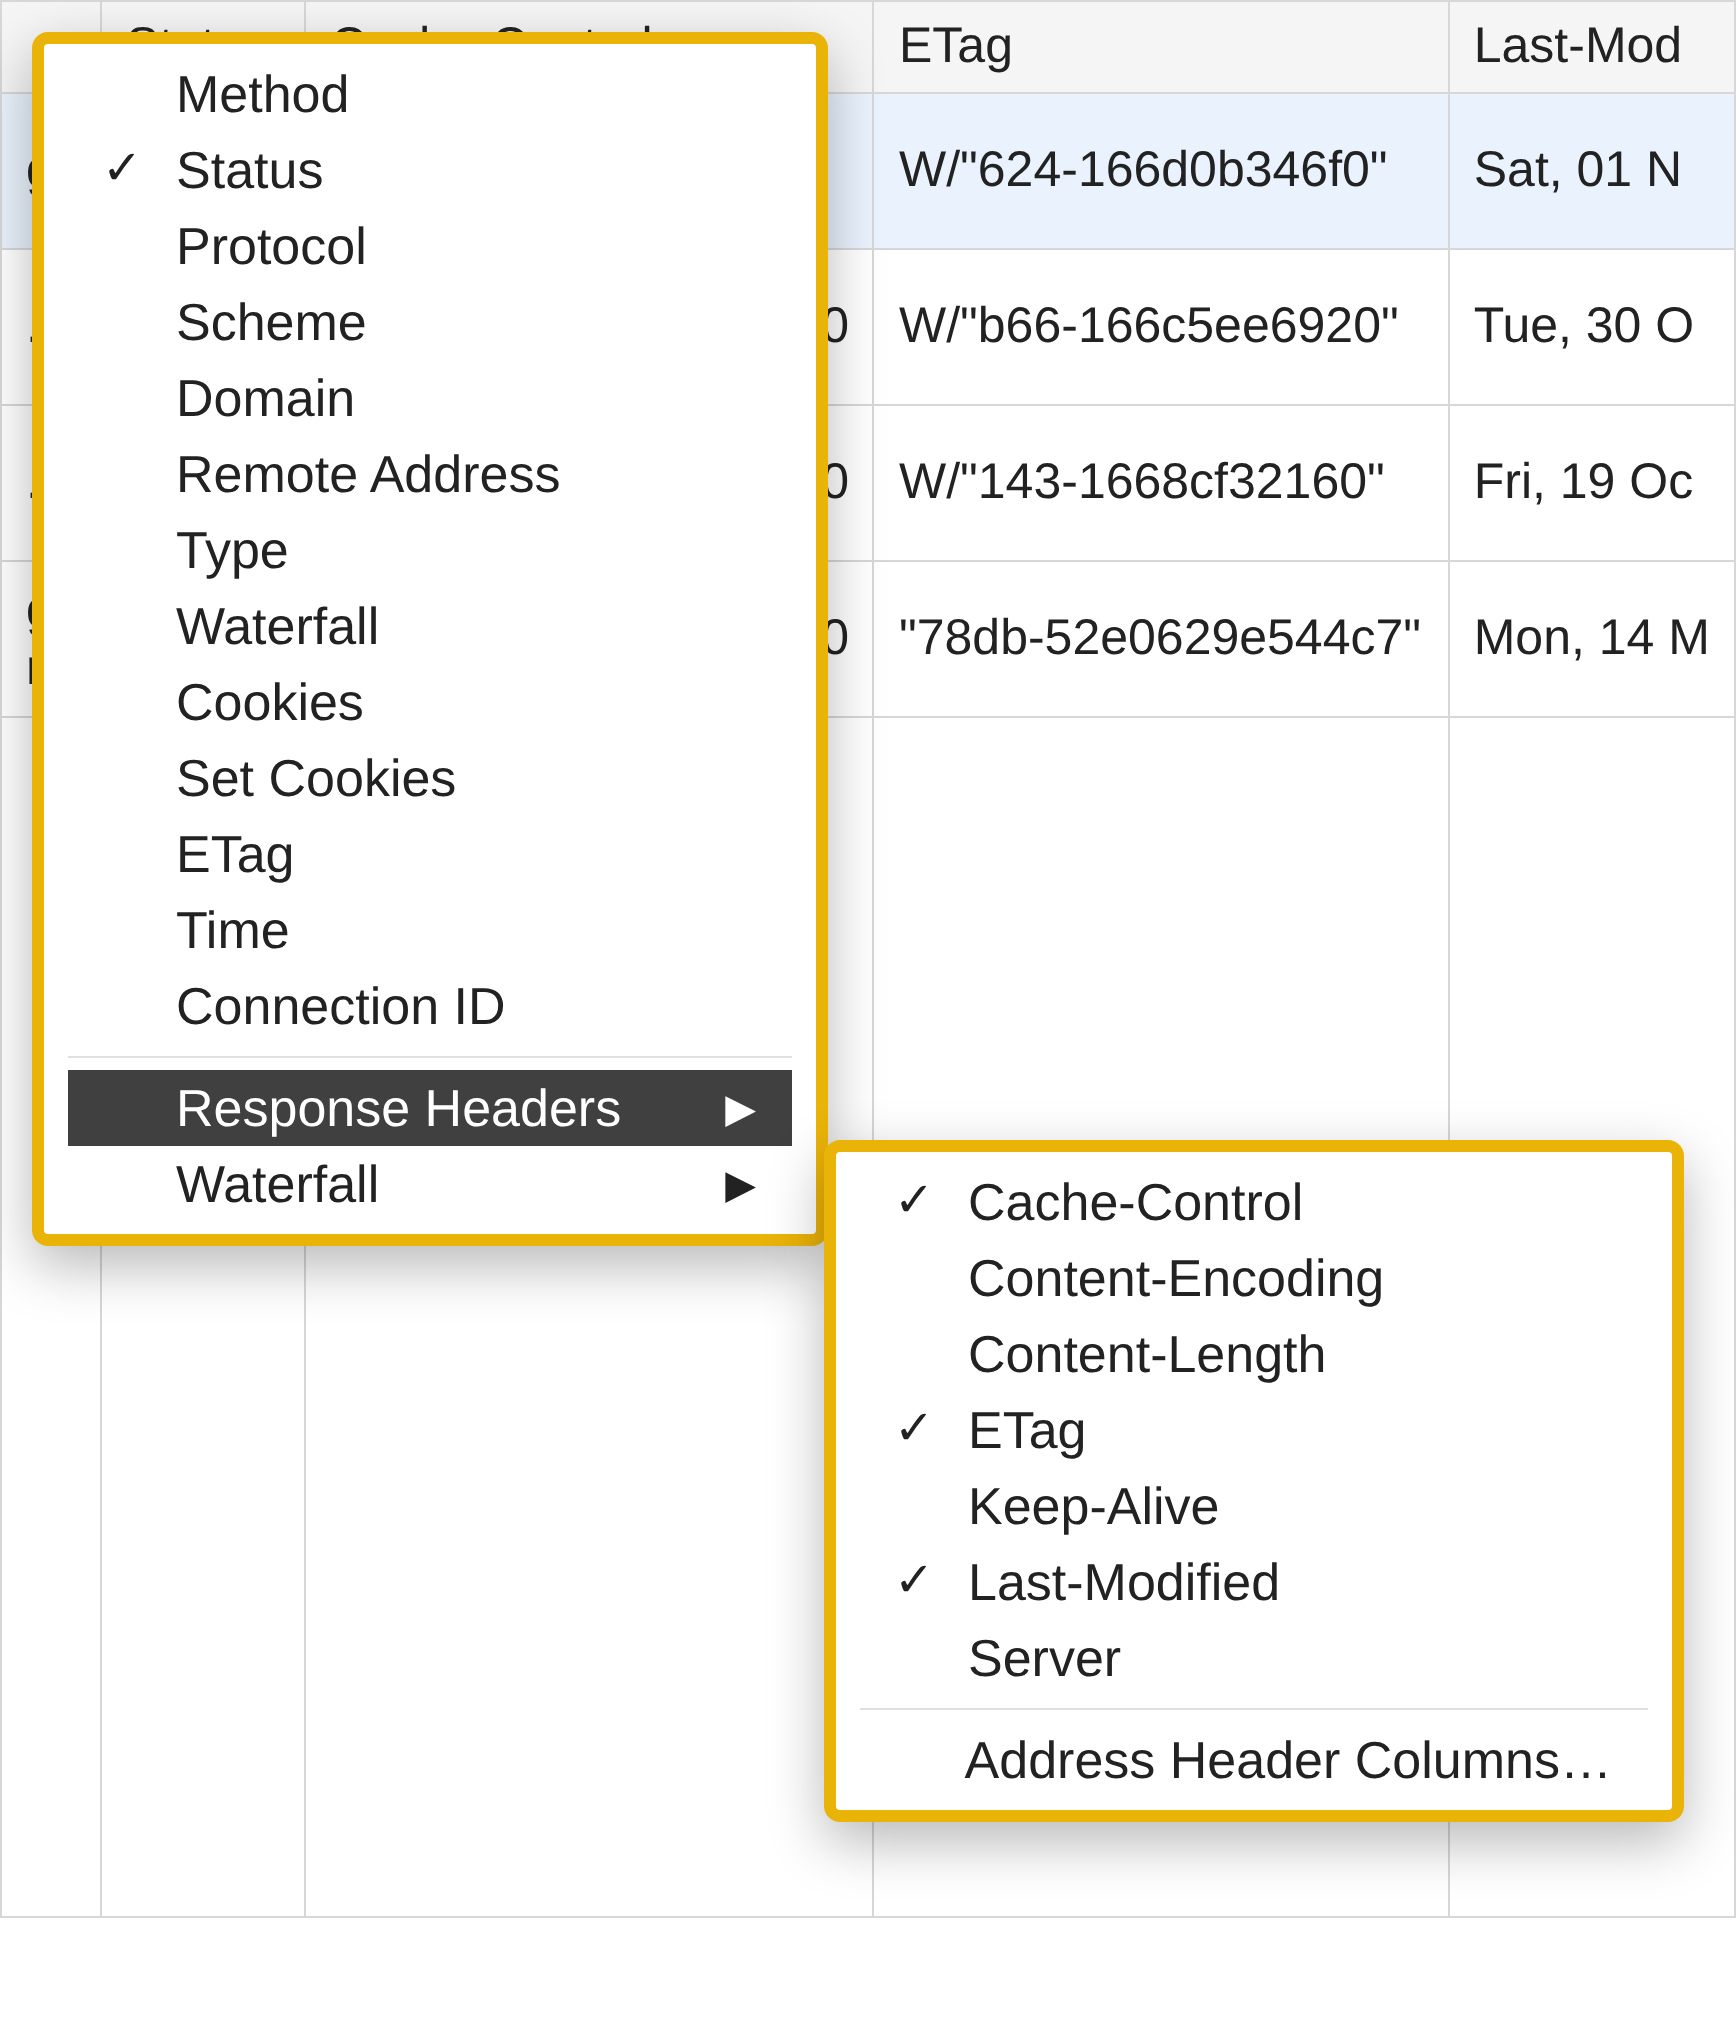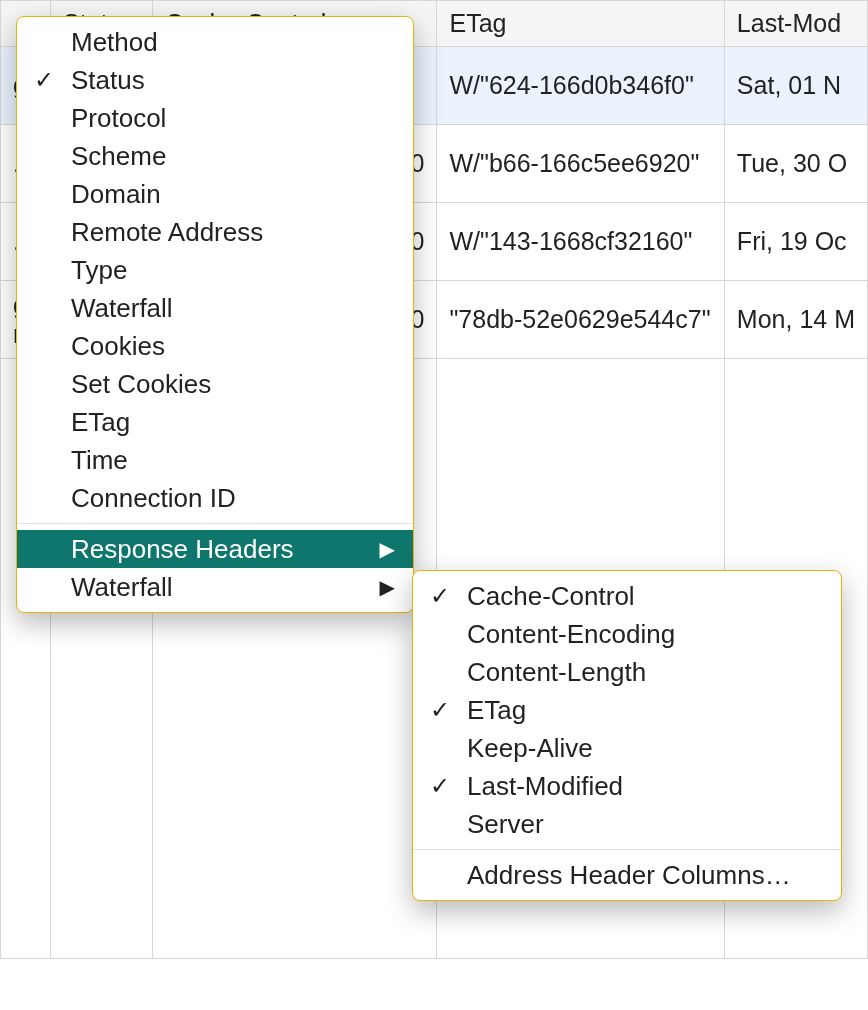--- a/index.html
+++ b/index.html
@@ -40,24 +40,24 @@
   .col-status { width: 105px; }
   .col-cache  { width: 330px; }
   .col-etag   { width: 288px; }
   .col-mod    { width: 115px; }
   .tbl tbody tr.spacer td { height: 600px; vertical-align: top; }
 
   
   .menu {
     position: absolute;
     background: #fff;
-    border: 1px solid #eab308;
+    border: 6px solid #eab308;
     border-radius: 8px;
     box-shadow: 0 10px 28px rgba(0,0,0,0.28);
-    padding: 6px 0;
+    padding: 6px 12px;
     font-size: 26px;
   }
   .menu .item {
     display: flex;
     align-items: center;
     height: 38px;
     padding: 0 18px 0 0;
     cursor: default;
   }
   .menu .item .check {
@@ -66,21 +66,21 @@
     font-size: 24px;
     line-height: 1;
   }
   .menu .item .label { flex: 1; white-space: nowrap; }
   .menu .item .arrow { font-size: 20px; margin-left: 24px; }
   .menu .sep {
     height: 0;
     border-top: 1px solid #e0e0e0;
     margin: 6px 0;
   }
-  .menu .item.hovered { background: #0f766e; color: #fff; }
+  .menu .item.hovered { background: #404040; color: #fff; }
   .menu .item.hovered .arrow { color: #fff; }
 
   #menu-main {
     left: 16px;
     top: 16px;
     width: 398px;
   }
   #menu-sub {
     left: 412px;
     top: 570px;

